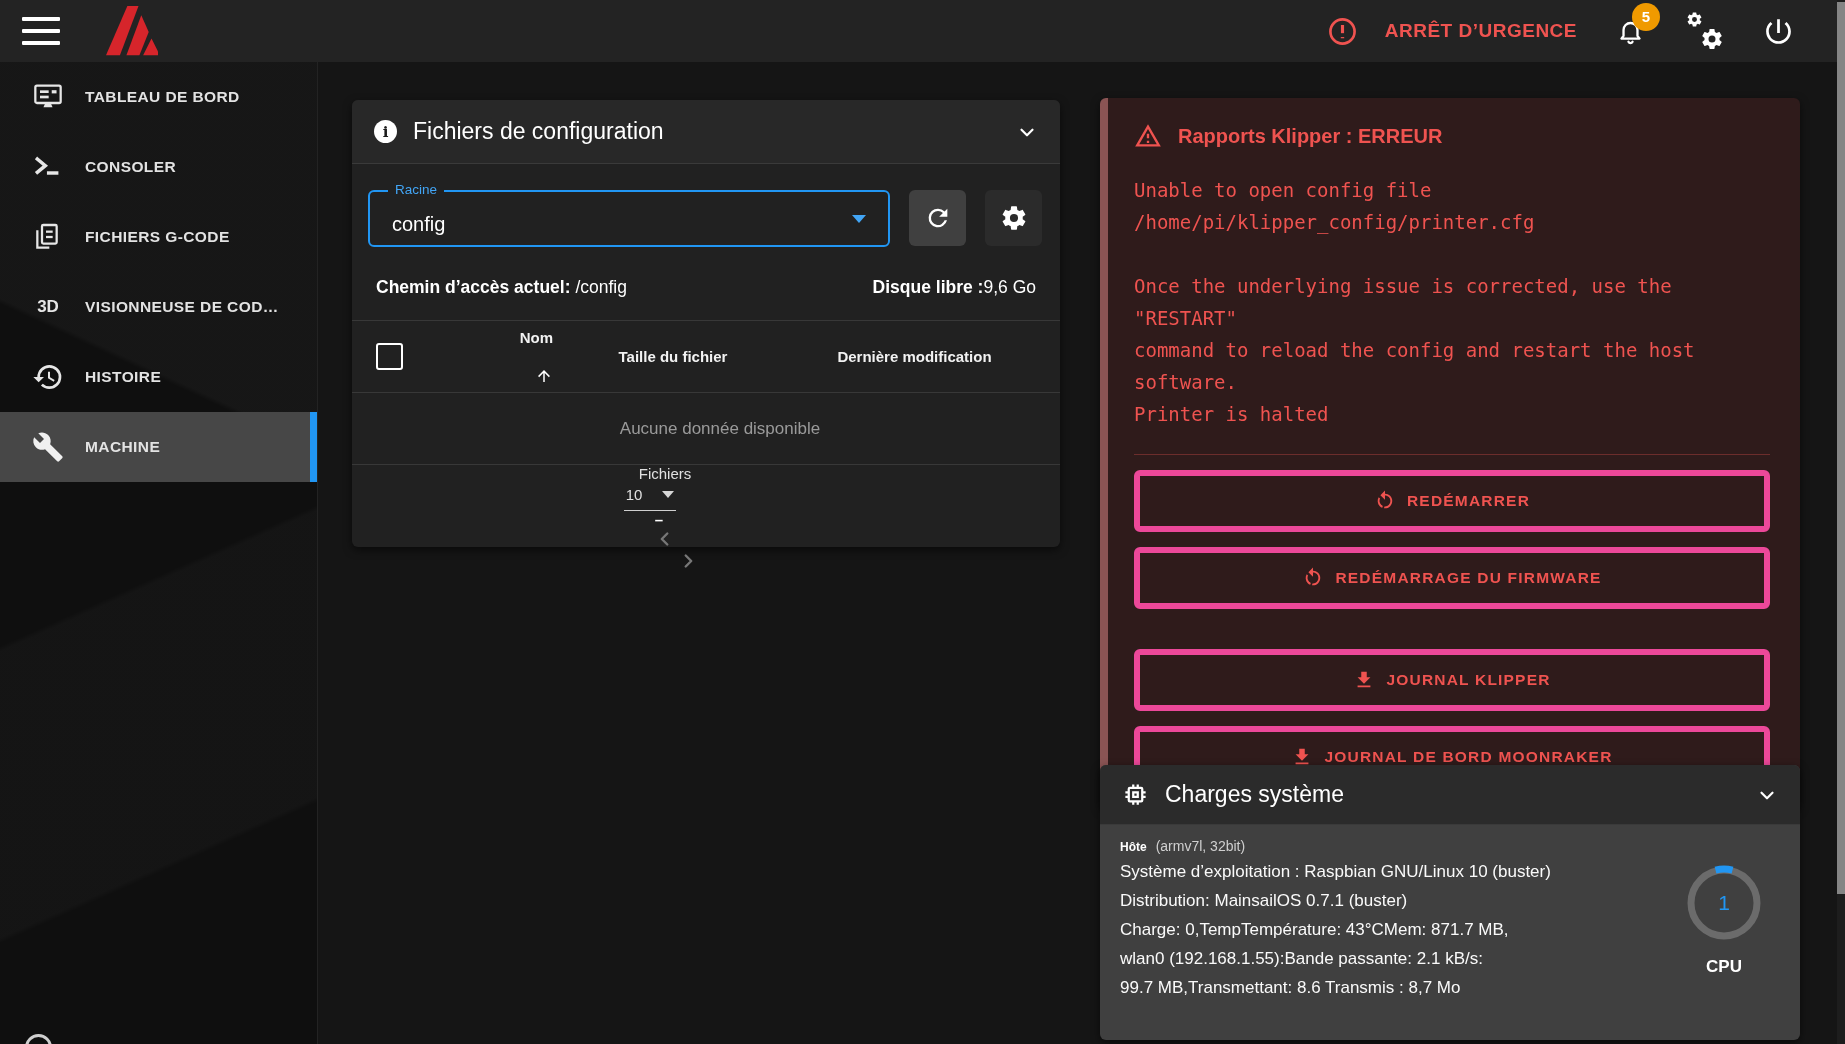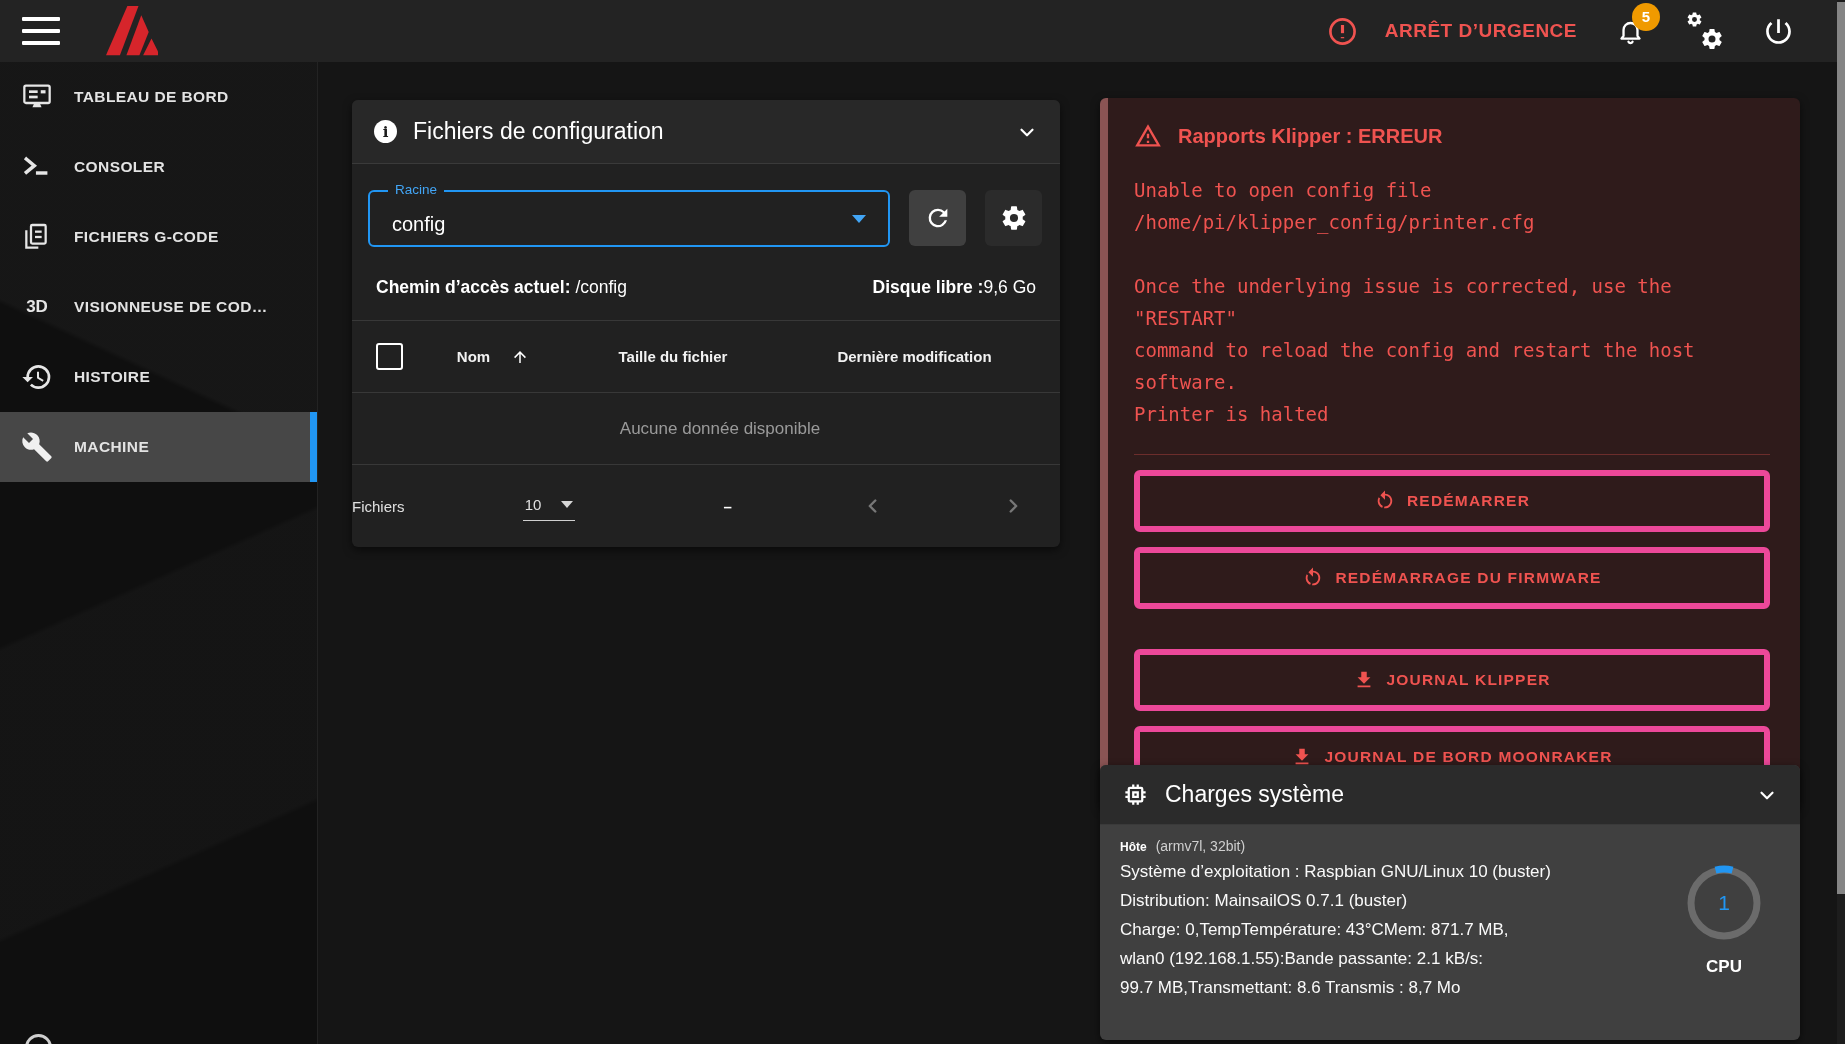--- a/index.html
+++ b/index.html
@@ -44,21 +44,21 @@
     background:#0f0f0f; border-right:1px solid #232323; overflow:hidden; z-index:5;
   }
   .sidebar::before {
     content:""; position:absolute; inset:0; pointer-events:none;
     background:
       linear-gradient(205deg, rgba(255,255,255,.030) 0 34%, rgba(255,255,255,0) 34.5%),
       linear-gradient(156deg, rgba(255,255,255,0) 0 52%, rgba(255,255,255,.022) 52.5% 78%, rgba(255,255,255,0) 78.5%);
   }
   .nav-item {
     position:relative; height:70px; display:flex; align-items:center;
-    padding-left:20px; cursor:pointer;
+    padding-left:31px; cursor:pointer;
   }
   .nav-item .ic { width:34px; height:34px; display:flex; align-items:center; justify-content:center; }
   .nav-item .lbl {
     margin-left:20px; font-size:15.5px; font-weight:bold; color:#e3e3e3; letter-spacing:.4px;
     white-space:nowrap;
   }
   .nav-item.active { background:#474747; }
   .nav-item.active::after {
     content:""; position:absolute; right:0; top:0; bottom:0; width:7px; background:#2196f3;
   }
@@ -108,31 +108,31 @@
 
   .path-row {
     display:flex; justify-content:space-between; align-items:center;
     padding:14px 24px 22px; font-size:17.5px; border-bottom:1px solid #383838;
   }
   .bold { font-weight:bold; }
 
   .table-header { display:flex; align-items:center; height:72px; padding:0 24px; border-bottom:1px solid #383838; }
   .checkbox { width:27px; height:27px; border:2.5px solid #fff; border-radius:3px; cursor:pointer; }
   .th { font-size:15px; font-weight:bold; color:#f2f2f2; }
-  .th-nom { width:120px; margin-left:30px; display:flex; align-items:center; justify-content:center; gap:21px; cursor:pointer; }
+  .th-nom { width:120px; margin-left:30px; display:flex; align-items:flex-end; justify-content:center; gap:21px; cursor:pointer;flex-direction:column; }
   .th-size { width:240px; text-align:center; cursor:pointer; }
   .th-mod { flex:1; text-align:center; cursor:pointer; }
 
   .empty-row {
     height:72px; display:flex; align-items:center; justify-content:center;
     color:#9a9a9a; font-size:17px; border-bottom:1px solid #383838;padding-left:28px;
   }
   .pagination {
-    height:82px; display:flex; align-items:center; justify-content:space-between;
-    padding-right:36px; font-size:15px; color:#e0e0e0;
+    height:82px; display:flex; align-items:center; justify-content:flex-start;
+    padding-right:36px; font-size:15px; color:#e0e0e0;flex-direction:column;
   }
   .pg-label { margin-right:46px; }
   .pg-select {
     display:flex; align-items:center; gap:20px; padding:4px 2px 7px;
     border-bottom:1px solid #cfcfcf; cursor:pointer; margin-right:76px;
   }
   .pg-caret {
     width:0; height:0; border-left:6px solid transparent; border-right:6px solid transparent;
     border-top:7px solid #d6d6d6;
   }

